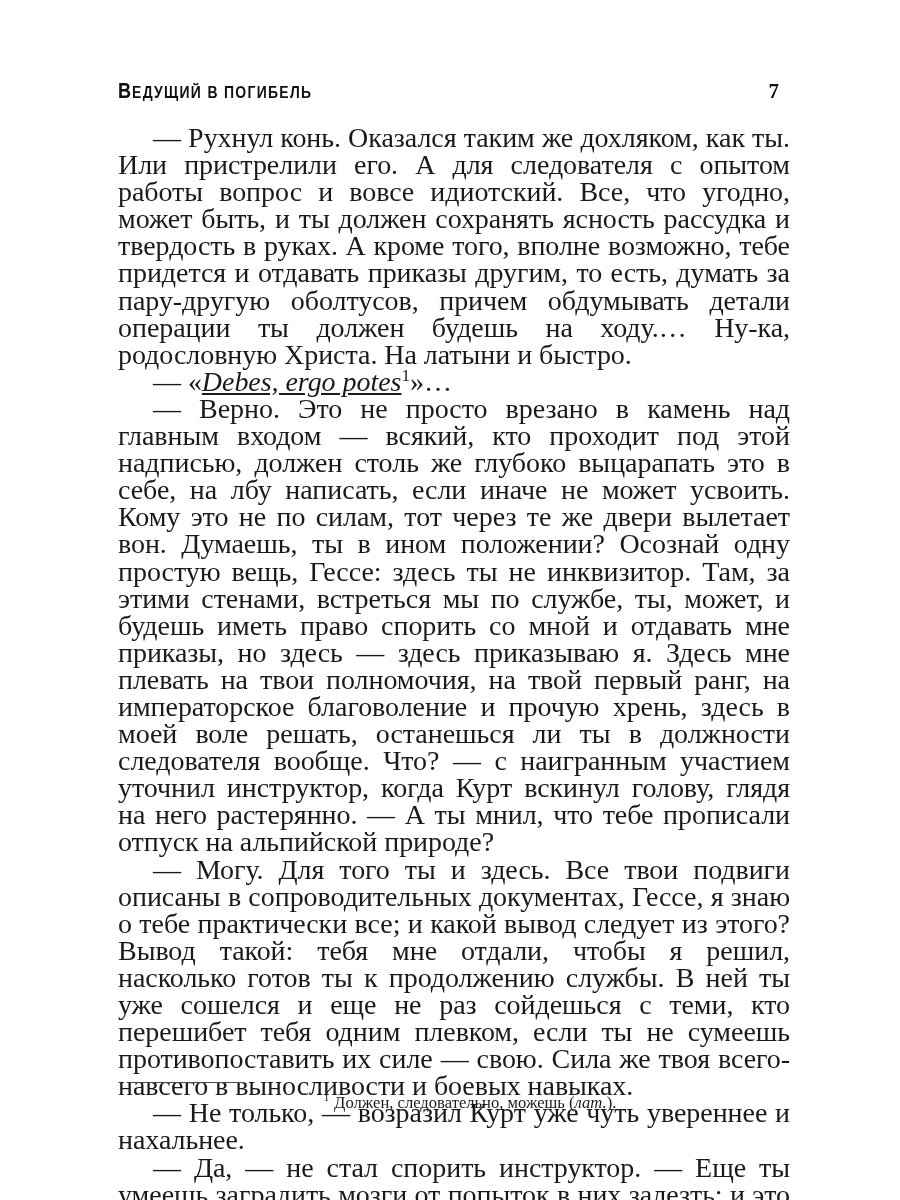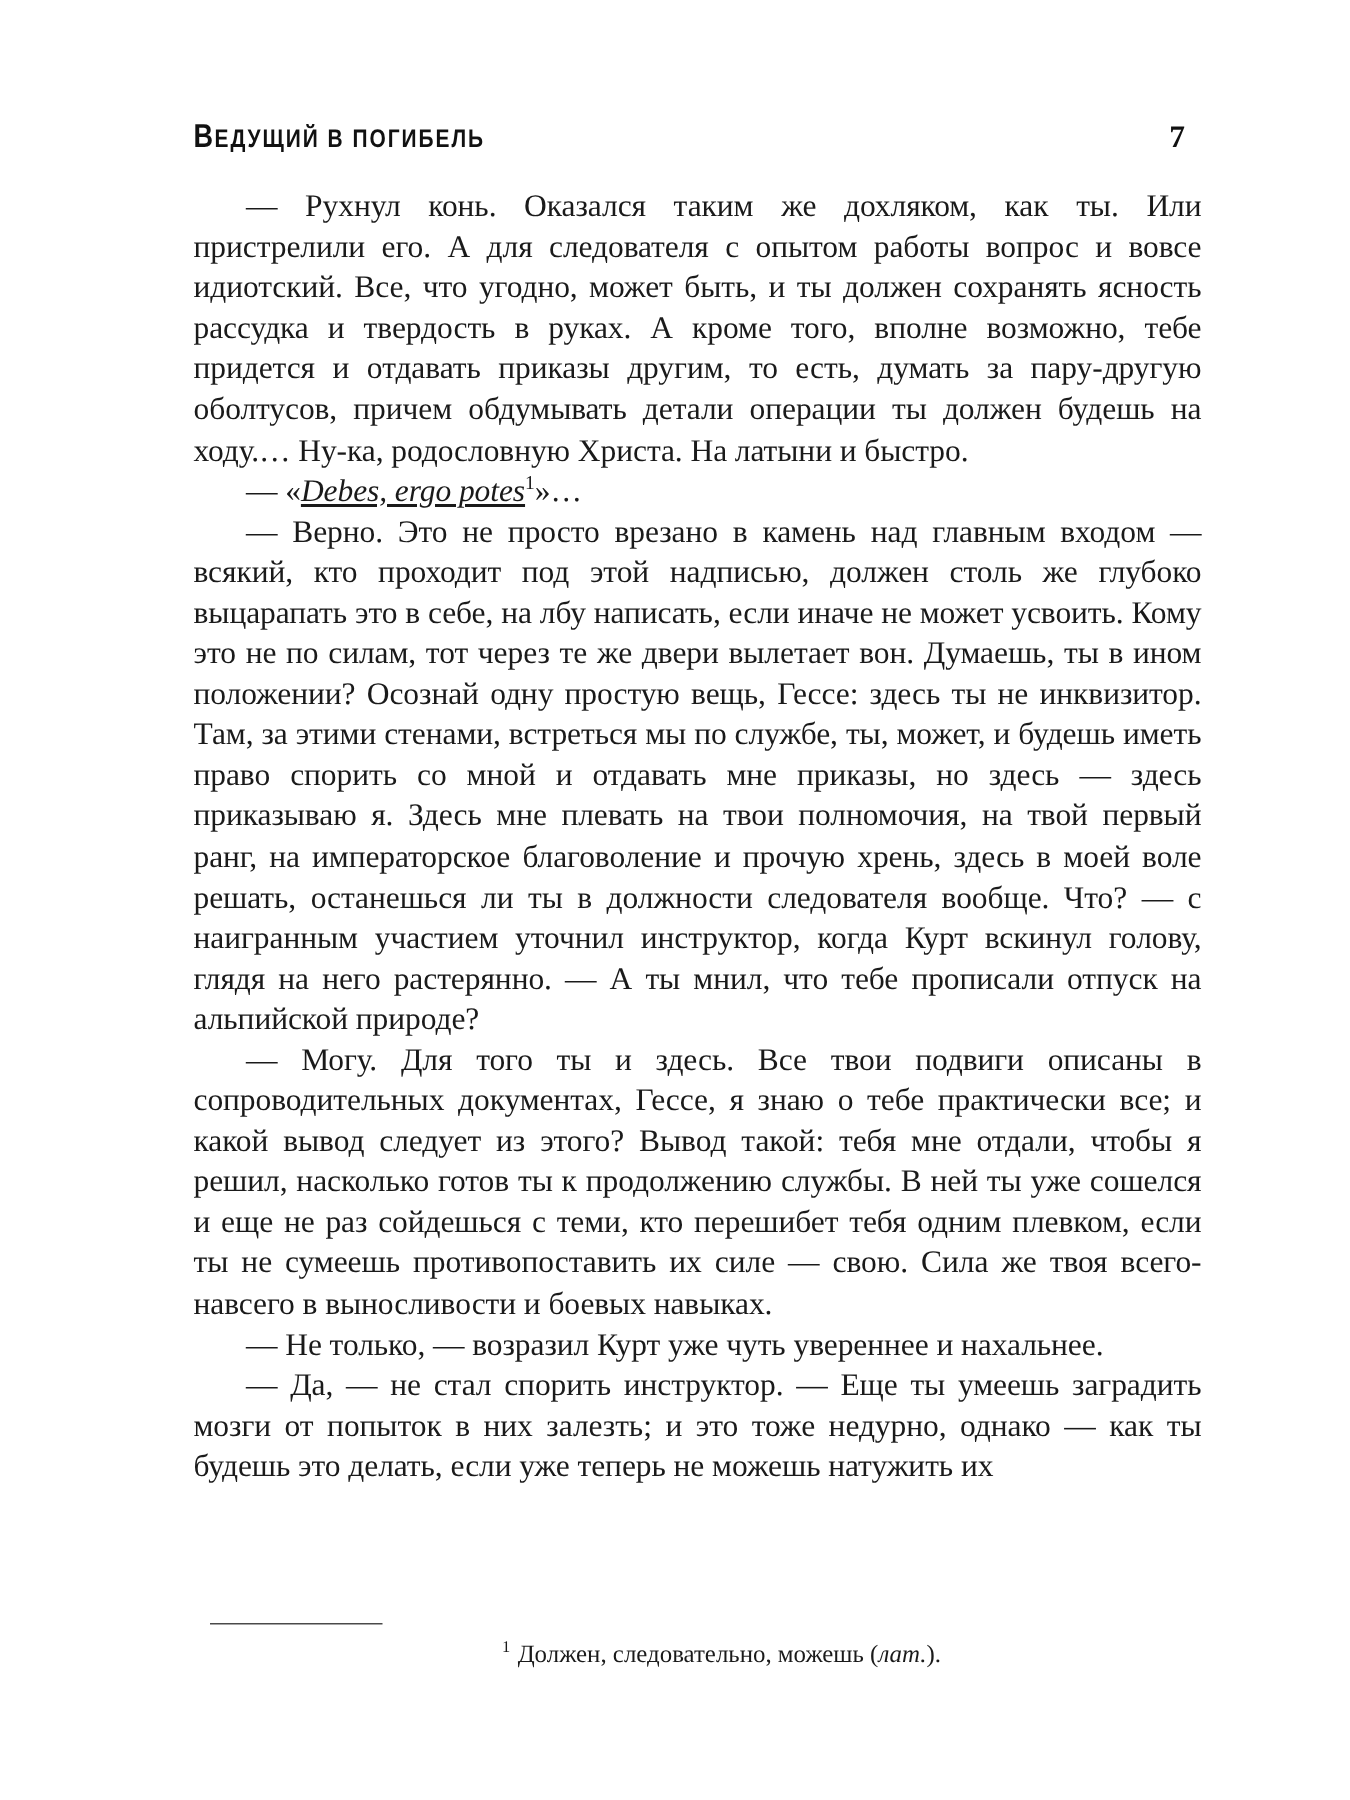--- a/index.html
+++ b/index.html
@@ -8,21 +8,20 @@
     background: #ffffff;
   }
   .page {
     position: relative;
     width: 889px;
     height: 1200px;
     background: #ffffff;
     overflow: hidden;
     font-family: "Liberation Serif", "DejaVu Serif", serif;
     color: #1a1a1a;
-    margin-left: 11px;
   }
 
   
   .running-head {
     position: absolute;
     left: 118px;
     right: 110px;
     top: 78px;
     height: 26px;
     display: flex;
@@ -56,21 +55,21 @@
   .textblock {
     position: absolute;
     left: 118px;
     top: 124px;
     width: 672px;
   }
   .para {
     margin: 0;
     text-indent: 35px;
     text-align: justify;
-    font-size: 21px;
+    font-size: 28px;
     line-height: 27.1px;
     letter-spacing: -0.05px;
     word-spacing: 0px;
     hyphens: manual;
   }
   .para i, .para em { font-style: italic; text-decoration: underline; }
   .para sup {
     font-size: 0.62em;
     vertical-align: super;
     line-height: 0;

